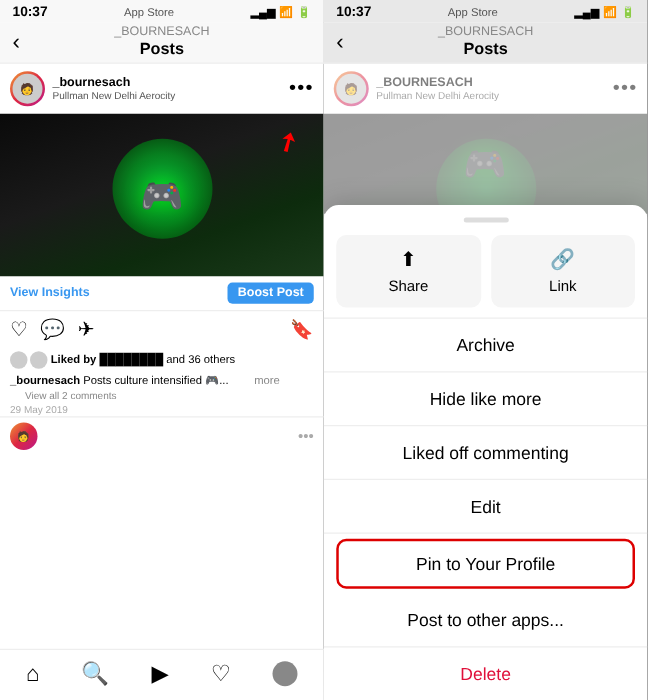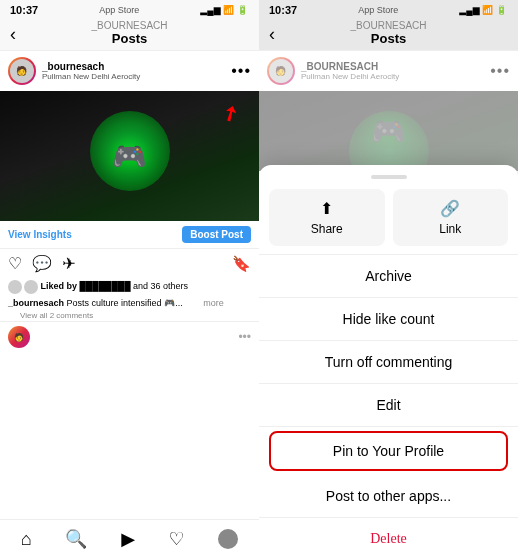--- a/index.html
+++ b/index.html
@@ -384,21 +384,20 @@
     }
     .menu-item.highlighted {
       border: 2px solid #d00;
       border-radius: 8px;
       margin: 4px 10px;
       padding: 10px 16px;
       text-align: center;
     }
     .menu-item.delete-item {
       color: #e0103a;
-      font-family: Liberation Serif, serif;
     }
   </style>
 </head>
 <body>
 
 <div class="left-panel">
 
   <div class="status-bar">
     <span class="status-time">10:37</span>
     <span class="store-label">App Store</span>
@@ -459,20 +458,21 @@
   </div>
 
   <div class="caption-row">
     <span class="caption-username">_bournesach</span>
     <span>Posts culture intensified 🎮...</span>
     <span style="color:#888;padding-left:18px;">more</span>
   </div>
 
   <div class="view-comments">View all 2 comments</div>
 
+  <div class="date-row">29 May 2019</div>
 
   <div class="comment-input-row">
     <div class="comment-avatar">🧑</div>
     <span class="comment-placeholder"></span>
     <span class="three-dots-small">•••</span>
   </div>
 
   <div class="bottom-nav">
     <span class="nav-icon">⌂</span>
     <span class="nav-icon">🔍</span>
@@ -528,23 +528,23 @@
       </button>
       <button class="link-btn">
         <span class="link-btn-icon">🔗</span>
         <span class="link-btn-label">Link</span>
       </button>
     </div>
 
     <div class="menu-divider"></div>
     <div class="menu-item">Archive</div>
     <div class="menu-divider"></div>
-    <div class="menu-item">Hide like count</div>
+    <div class="menu-item">Hide like more</div>
     <div class="menu-divider"></div>
-    <div class="menu-item">Turn off commenting</div>
+    <div class="menu-item">Liked off commenting</div>
     <div class="menu-divider"></div>
     <div class="menu-item">Edit</div>
     <div class="menu-divider"></div>
     <div class="menu-item highlighted">Pin to Your Profile</div>
     <div class="menu-item">Post to other apps...</div>
     <div class="menu-divider"></div>
     <div class="menu-item delete-item">Delete</div>
   </div>
 </div>
 

